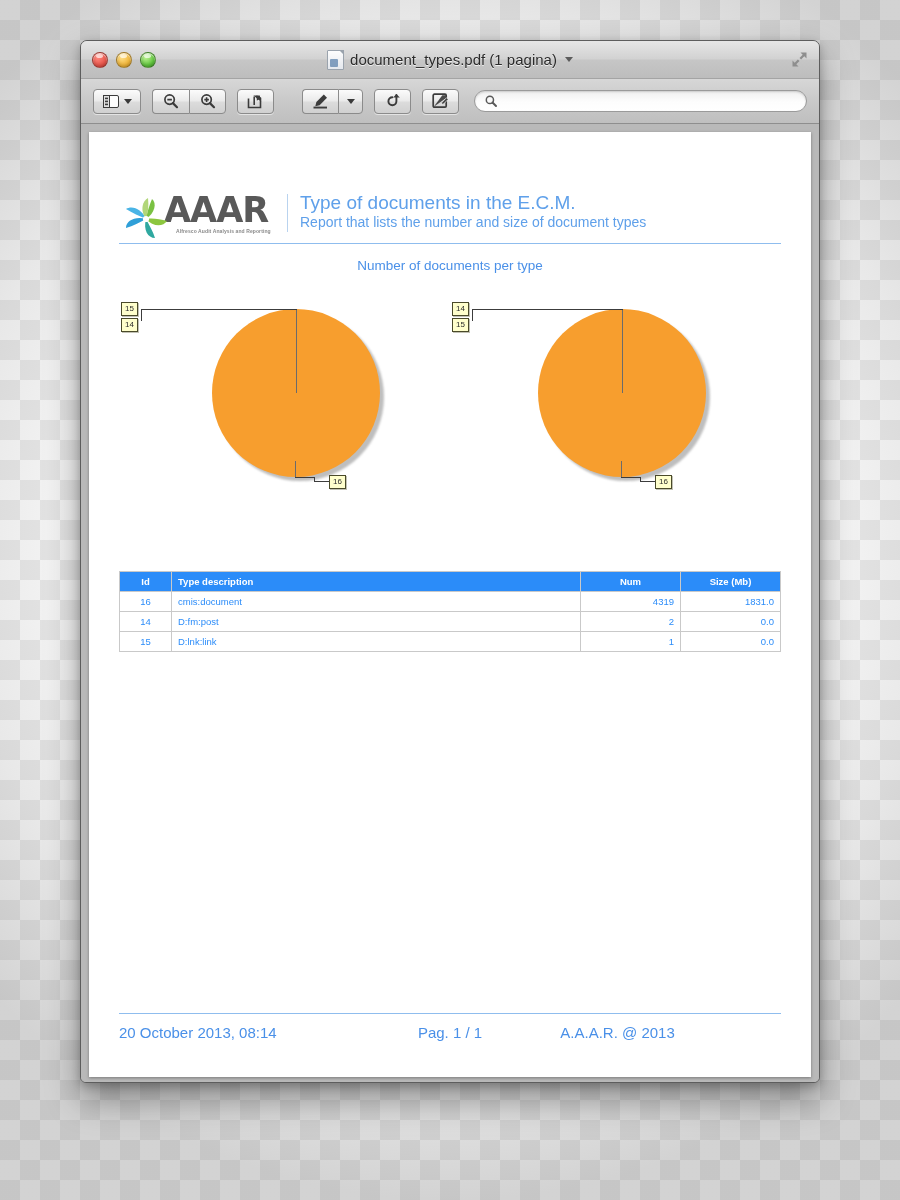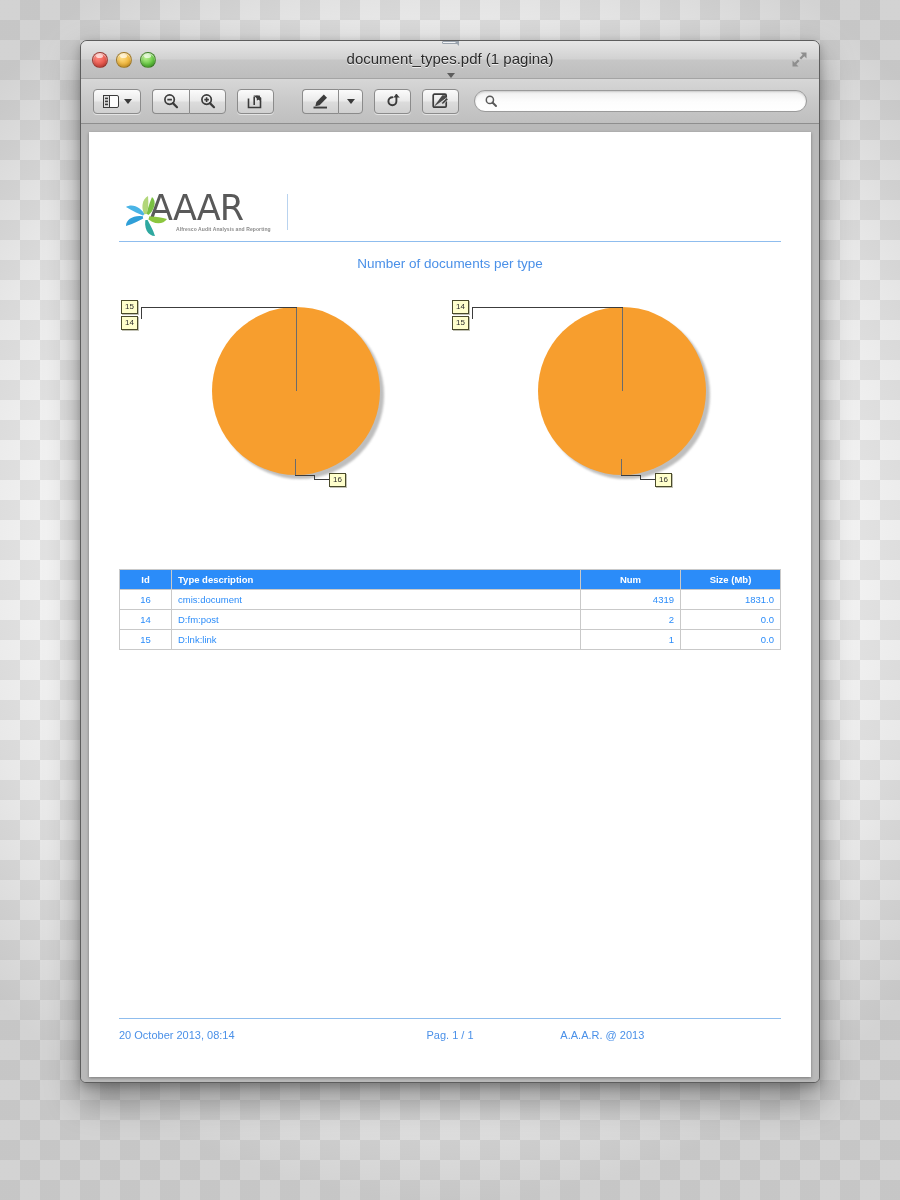--- a/index.html
+++ b/index.html
@@ -74,21 +74,20 @@
   .light.red    { background: radial-gradient(circle at 35% 30%, #ff8a80, #e8574c 60%, #c4362c); }
   .light.yellow { background: radial-gradient(circle at 35% 30%, #ffe08a, #f0b63c 60%, #cf9218); }
   .light.green  { background: radial-gradient(circle at 35% 30%, #c0f296, #62c63f 60%, #3f9c24); }
 
   #title-wrap {
     position: absolute;
     left: 0; right: 0; top: 0; bottom: 0;
     display: flex; align-items: center; justify-content: center;
     gap: 6px;
     pointer-events: none;
-    flex-direction: column;
   }
   #doc-icon {
     width: 15px; height: 18px;
     background: linear-gradient(to bottom, #fdfdfd, #e4e8ee);
     border: 1px solid #9aa3ad;
     border-radius: 1px;
     position: relative;
   }
   #doc-icon::before {
     content: "";
@@ -207,24 +206,24 @@
 
   
   #rpt-header {
     display: flex;
     align-items: flex-end;
     padding-top: 60px;
   }
   #logo { width: 158px; flex: none; position: relative; }
   #logo-mark { position: absolute; left: 0; top: 2px; width: 54px; height: 46px; }
   #logo-text {
-    margin-left: 30px;
+    margin-left: 45px;
     font-family: "DejaVu Sans", sans-serif;
     font-size: 35px;
-    font-weight: normal;
+    font-weight: bold;
     letter-spacing: -1px;
     color: #595959;
     line-height: 0.95;
   }
   #logo-sub {
     margin-left: 57px;
     font-size: 5px;
     color: #8a8a8a;
     letter-spacing: .1px;
     font-weight: bold;
@@ -336,21 +335,21 @@
   
   #rpt-footer {
     position: absolute;
     left: 30px; right: 30px;
     bottom: 36px;
   }
   #ftr-rule { height: 1px; background: #8fbdee; }
   #ftr-row {
     display: flex;
     margin-top: 10px;
-    font-size: 11px;
+    font-size: 15px;
     color: #4a90e8;
   }
   #ftr-left { flex: 1; text-align: left; }
   #ftr-center { flex: 1; text-align: center; }
   #ftr-right { flex: 1; }
 </style>
 </head>
 <body>
 
 <div id="backdrop"></div>
@@ -473,20 +472,24 @@
                 <path d="M0,0 C-6,-8 -4,-18 2,-21 C3,-13 2,-6 0,0 Z" fill="#a8d26a" opacity="0.9"></path>
                 <circle cx="0" cy="0" r="3.1" fill="#ffffff"></circle>
               </g>
             </svg>
             <div id="logo-text">AAAR</div>
             <div id="logo-sub">Alfresco Audit Analysis and Reporting</div>
           </div>
 
           <div id="hdr-divider"></div>
 
+          <div id="hdr-titles">
+            <div id="rpt-title">Type of documents in the E.C.M.</div>
+            <div id="rpt-subtitle">Report that lists the number and size of document types</div>
+          </div>
         </div>
         <div id="hdr-rule"></div>
 
         <div id="charts-titles">
           <div class="chart-col-title">Number of documents per type</div>
         </div>
 
         <div id="charts-row">
 
           <div class="chart-cell">

